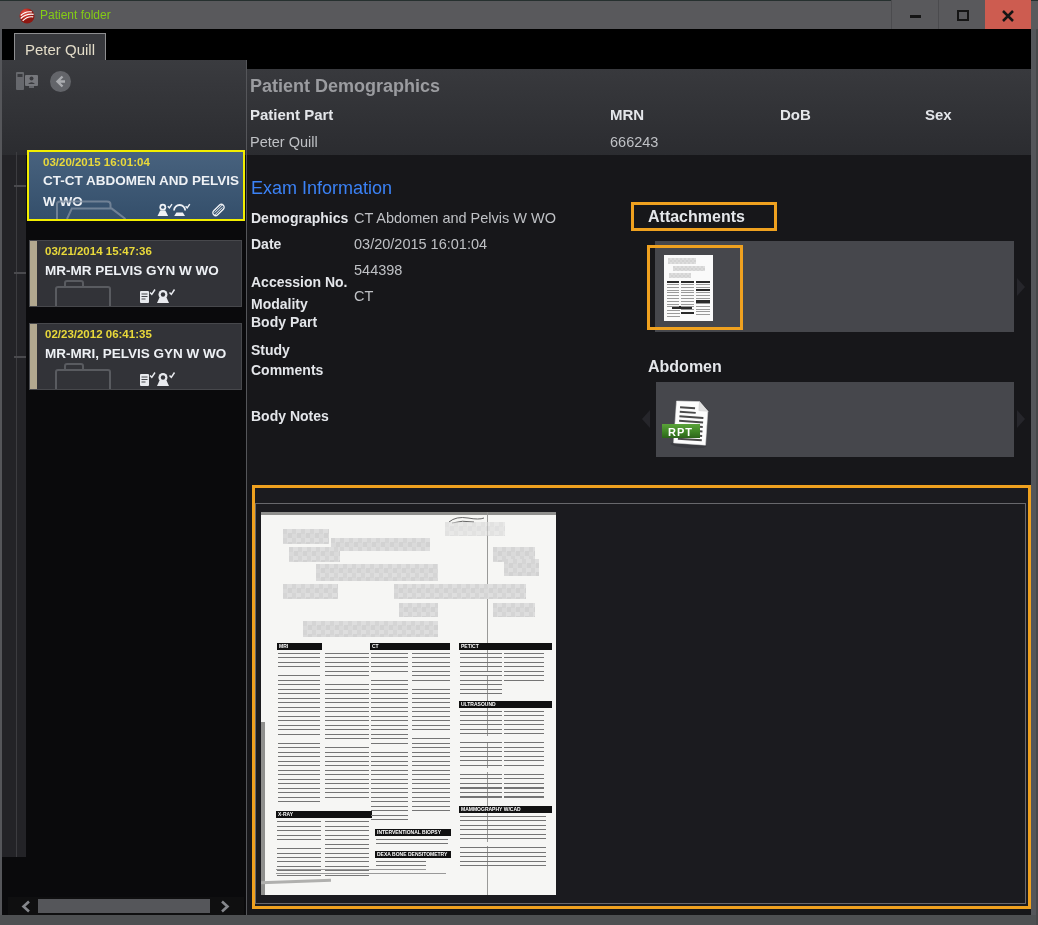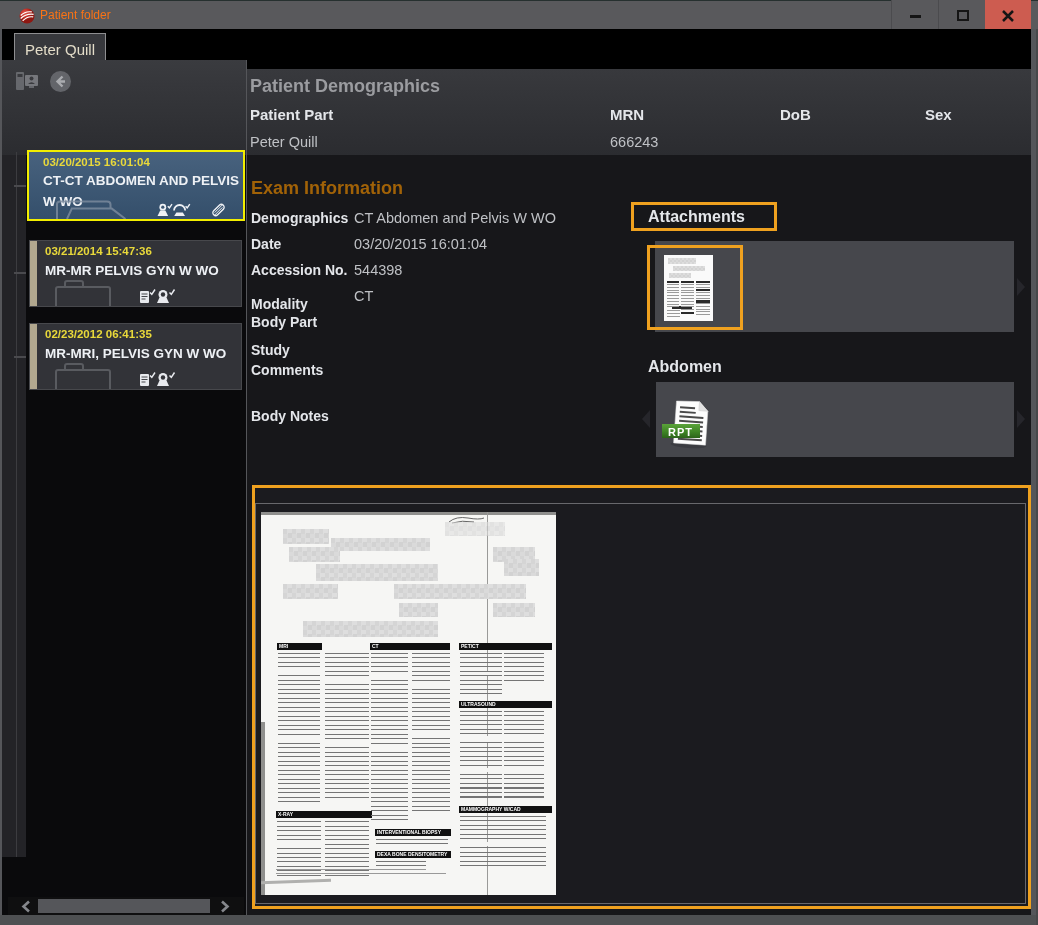--- a/index.html
+++ b/index.html
@@ -4,21 +4,21 @@
   html,body{margin:0;padding:0;background:#000;}
   *{box-sizing:border-box;}
   #win{position:relative;width:1038px;height:925px;background:#0a0a0c;
        font-family:"Liberation Sans",sans-serif;overflow:hidden;}
   .abs{position:absolute;}
   
   #titlebar{left:0;top:0;width:1038px;height:29px;background:#59595c;border-top:1px solid #26302f;}
   #borderL{left:0;top:29px;width:2px;height:896px;background:#55565a;}
   #borderR{left:1031px;top:29px;width:7px;height:896px;background:#55565a;}
   #borderB{left:0;top:915px;width:1038px;height:10px;background:#4e5052;}
-  #title-text{left:40px;top:8px;color:#f97316;font-size:12px;}
+  #title-text{left:40px;top:8px;color:#84cc16;font-size:12px;}
   .winbtn{top:0;height:32px;text-align:center;color:#111;}
   #btnmin{left:891px;width:47px;background:#59595c;border-left:1px solid #4b4b4e;}
   #btnmax{left:938px;width:47px;background:#59595c;border-left:1px solid #4b4b4e;}
   #btnclose{left:985px;width:46px;background:#cd5c50;}
   
   #tabstrip{left:2px;top:29px;width:1029px;height:40px;background:#000;}
   #tab{left:12px;top:4px;width:92px;height:36px;background:#37383c;
        border:1px solid #8e8e90;border-bottom:none;color:#e3dcc8;font-size:15px;
        text-align:center;padding-top:7px;}
   
@@ -41,21 +41,21 @@
   #item1{left:27px;top:150px;width:218px;height:71px;background:linear-gradient(#48627e,#344f6b);
          border:2px solid #f2ee00;}
   
   #sbar{left:8px;top:897px;width:236px;height:18px;background:#0f0f10;}
   #sbthumb{left:30px;top:2px;width:172px;height:14px;background:#55565a;}
   
   .h1{color:#9b9ca0;font-size:18px;font-weight:bold;}
   .lbl{color:#e4e6ea;font-size:14px;font-weight:bold;}
   .val{color:#bfc1c5;font-size:14.5px;}
   
-  .h2{color:#a16207;font-size:18px;font-weight:bold;}
+  .h2{color:#3b82f6;font-size:18px;font-weight:normal;}
   
   .ob{border:3px solid #efa11f;}
   .strip{background:#46474c;}
   
   .tl{background:repeating-linear-gradient(to bottom,#757575 0px,#757575 1px,transparent 1px,transparent 4.5px);}
   .bar{background:#111;color:#fff;font-size:5px;font-weight:bold;line-height:7px;padding-left:2px;overflow:hidden;}
   .mos{background-image:conic-gradient(#dedede 25%,#d2d2d2 0 50%,#dadada 0 75%,#d5d5d5 0);background-size:9px 9px;}
 </style></head>
 <body>
 <div id="win">
@@ -200,21 +200,21 @@
   <div class="abs lbl" style="left:780px;top:106px;font-size:15px">DoB</div>
   <div class="abs lbl" style="left:925px;top:106px;font-size:15px">Sex</div>
   <div class="abs val" style="left:250px;top:134px">Peter Quill</div>
   <div class="abs val" style="left:610px;top:134px">666243</div>
 
   <div class="abs h2" style="left:251px;top:178px">Exam Information</div>
   <div class="abs lbl" style="left:251px;top:210px">Demographics</div>
   <div class="abs val" style="left:354px;top:210px">CT Abdomen and Pelvis W WO</div>
   <div class="abs lbl" style="left:251px;top:236px">Date</div>
   <div class="abs val" style="left:354px;top:236px">03/20/2015 16:01:04</div>
-  <div class="abs lbl" style="left:251px;top:262px">Accession No.</div>
+  <div class="abs lbl" style="left:251px;top:274px">Accession No.</div>
   <div class="abs val" style="left:354px;top:262px">544398</div>
   <div class="abs lbl" style="left:251px;top:296px">Modality</div>
   <div class="abs val" style="left:354px;top:288px">CT</div>
   <div class="abs lbl" style="left:251px;top:314px">Body Part</div>
   <div class="abs lbl" style="left:251px;top:340px;width:80px;line-height:20px">Study Comments</div>
   <div class="abs lbl" style="left:251px;top:408px">Body Notes</div>
 
   <div class="abs ob" style="left:631px;top:202px;width:146px;height:29px"></div>
   <div class="abs lbl" style="left:648px;top:208px;font-size:16px">Attachments</div>
   <div class="abs strip" style="left:655px;top:241px;width:359px;height:91px"></div>

